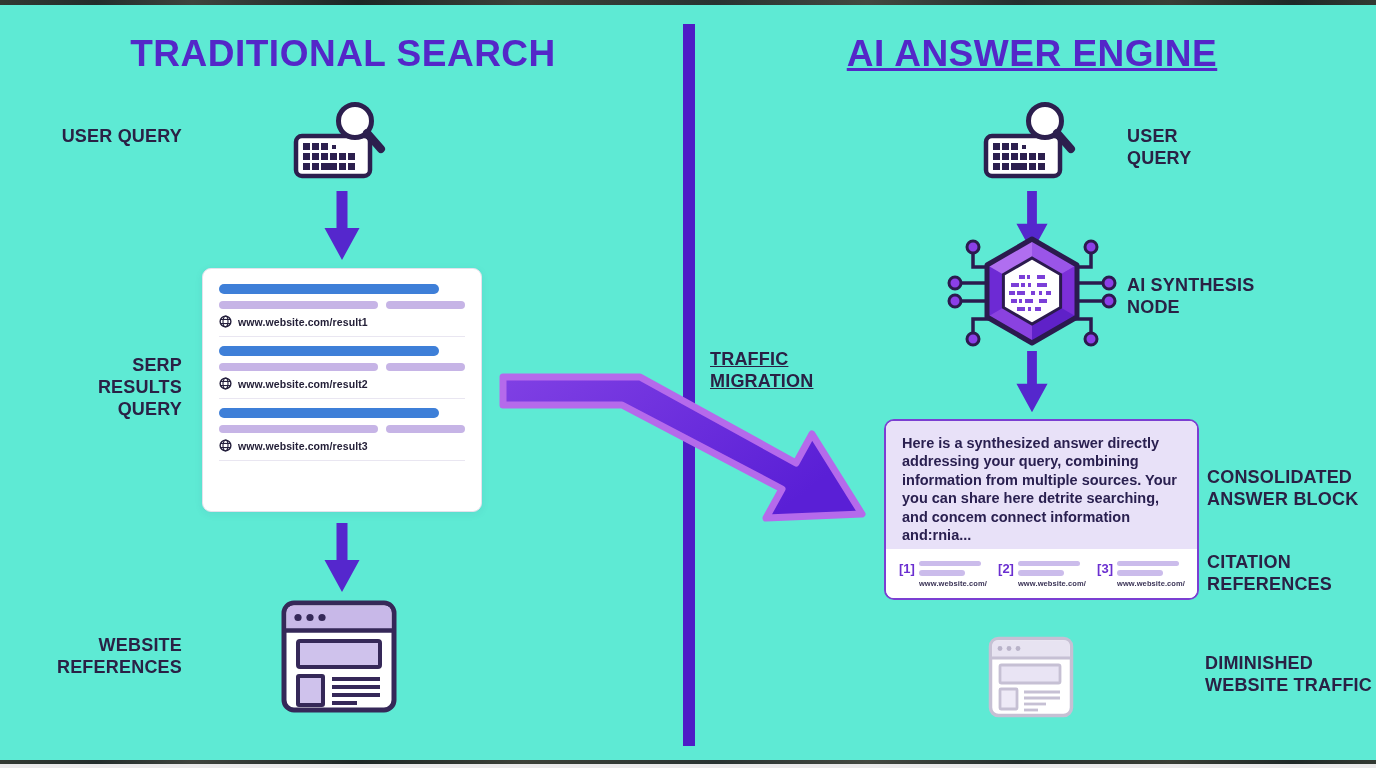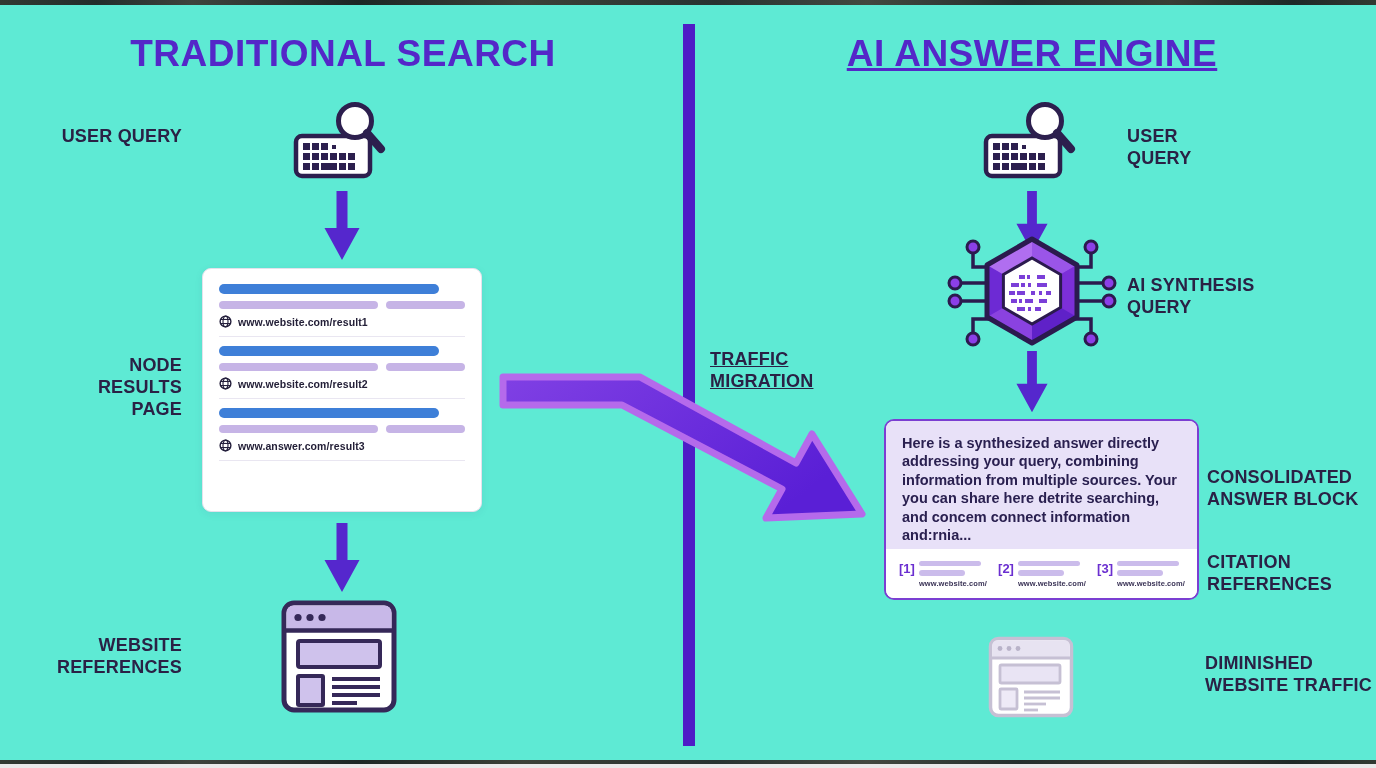--- a/index.html
+++ b/index.html
@@ -105,21 +105,21 @@
       <line x1="75" y1="33" x2="89" y2="49" stroke="#2c1f4e" stroke-width="8" stroke-linecap="round"></line>
     </svg>
   </div>
 
   <div class="abs" style="left:320px; top:190px;">
     <svg width="44" height="72" viewBox="0 0 44 72">
       <path d="M16.5 1 h11 v37 h12 L22 70 L4.5 38 h12 Z" fill="#5527cd"></path>
     </svg>
   </div>
 
-  <div class="diagram-label right-col" style="left:75px; top:355px; width:107px;">NODE RESULTS PAGE</div>
+  <div class="diagram-label right-col" style="left:75px; top:355px; width:107px;">SERP RESULTS QUERY</div>
 
   <div class="serp-card">
     <div class="serp-result">
       <div class="serp-title-bar"></div>
       <div class="serp-desc-row">
           <div class="serp-desc-bar b1"></div>
           <div class="serp-desc-bar b2"></div>
         </div>
       <div class="serp-url-row">
         <span>
@@ -161,21 +161,21 @@
         </div>
       <div class="serp-url-row">
         <span>
             <svg width="13" height="13" viewBox="0 0 14 14">
               <circle cx="7" cy="7" r="5.8" fill="none" stroke="#241f3c" stroke-width="1.5"></circle>
               <ellipse cx="7" cy="7" rx="2.7" ry="5.8" fill="none" stroke="#241f3c" stroke-width="1.2"></ellipse>
               <line x1="1.4" y1="4.8" x2="12.6" y2="4.8" stroke="#241f3c" stroke-width="1.2"></line>
               <line x1="1.4" y1="9.2" x2="12.6" y2="9.2" stroke="#241f3c" stroke-width="1.2"></line>
             </svg>
           </span>
-        <span class="serp-url">www.answer.com/result3</span>
+        <span class="serp-url">www.website.com/result3</span>
       </div>
       <div class="serp-divider"></div>
     </div>
   </div>
 
   <div class="abs" style="left:320px; top:522px;">
     <svg width="44" height="72" viewBox="0 0 44 72">
       <path d="M16.5 1 h11 v37 h12 L22 70 L4.5 38 h12 Z" fill="#5527cd"></path>
     </svg>
   </div>
@@ -298,21 +298,21 @@
           <rect x="72" y="68" width="3" height="4"></rect>
           <rect x="78" y="68" width="8" height="4"></rect>
           <rect x="92" y="68" width="8" height="4"></rect>
         <rect x="70" y="76" width="8" height="4"></rect>
           <rect x="81" y="76" width="3" height="4"></rect>
           <rect x="88" y="76" width="6" height="4"></rect>
       </g>
     </svg>
   </div>
 
-  <div class="diagram-label" style="left:1127px; top:275px; width:140px;">AI SYNTHESIS QUERY</div>
+  <div class="diagram-label" style="left:1127px; top:275px; width:140px;">AI SYNTHESIS NODE</div>
 
   <div class="abs" style="left:1010px; top:350px;">
     <svg width="44" height="64" viewBox="0 0 44 72">
       <path d="M16.5 1 h11 v37 h12 L22 70 L4.5 38 h12 Z" fill="#5527cd"></path>
     </svg>
   </div>
 
   <div class="answer-block">
     <div class="answer-top">Here is a synthesized answer directly addressing your query, combining information from multiple sources. Your you can share here detrite searching, and concem connect information and:rnia...</div>
     <div class="answer-bottom">

